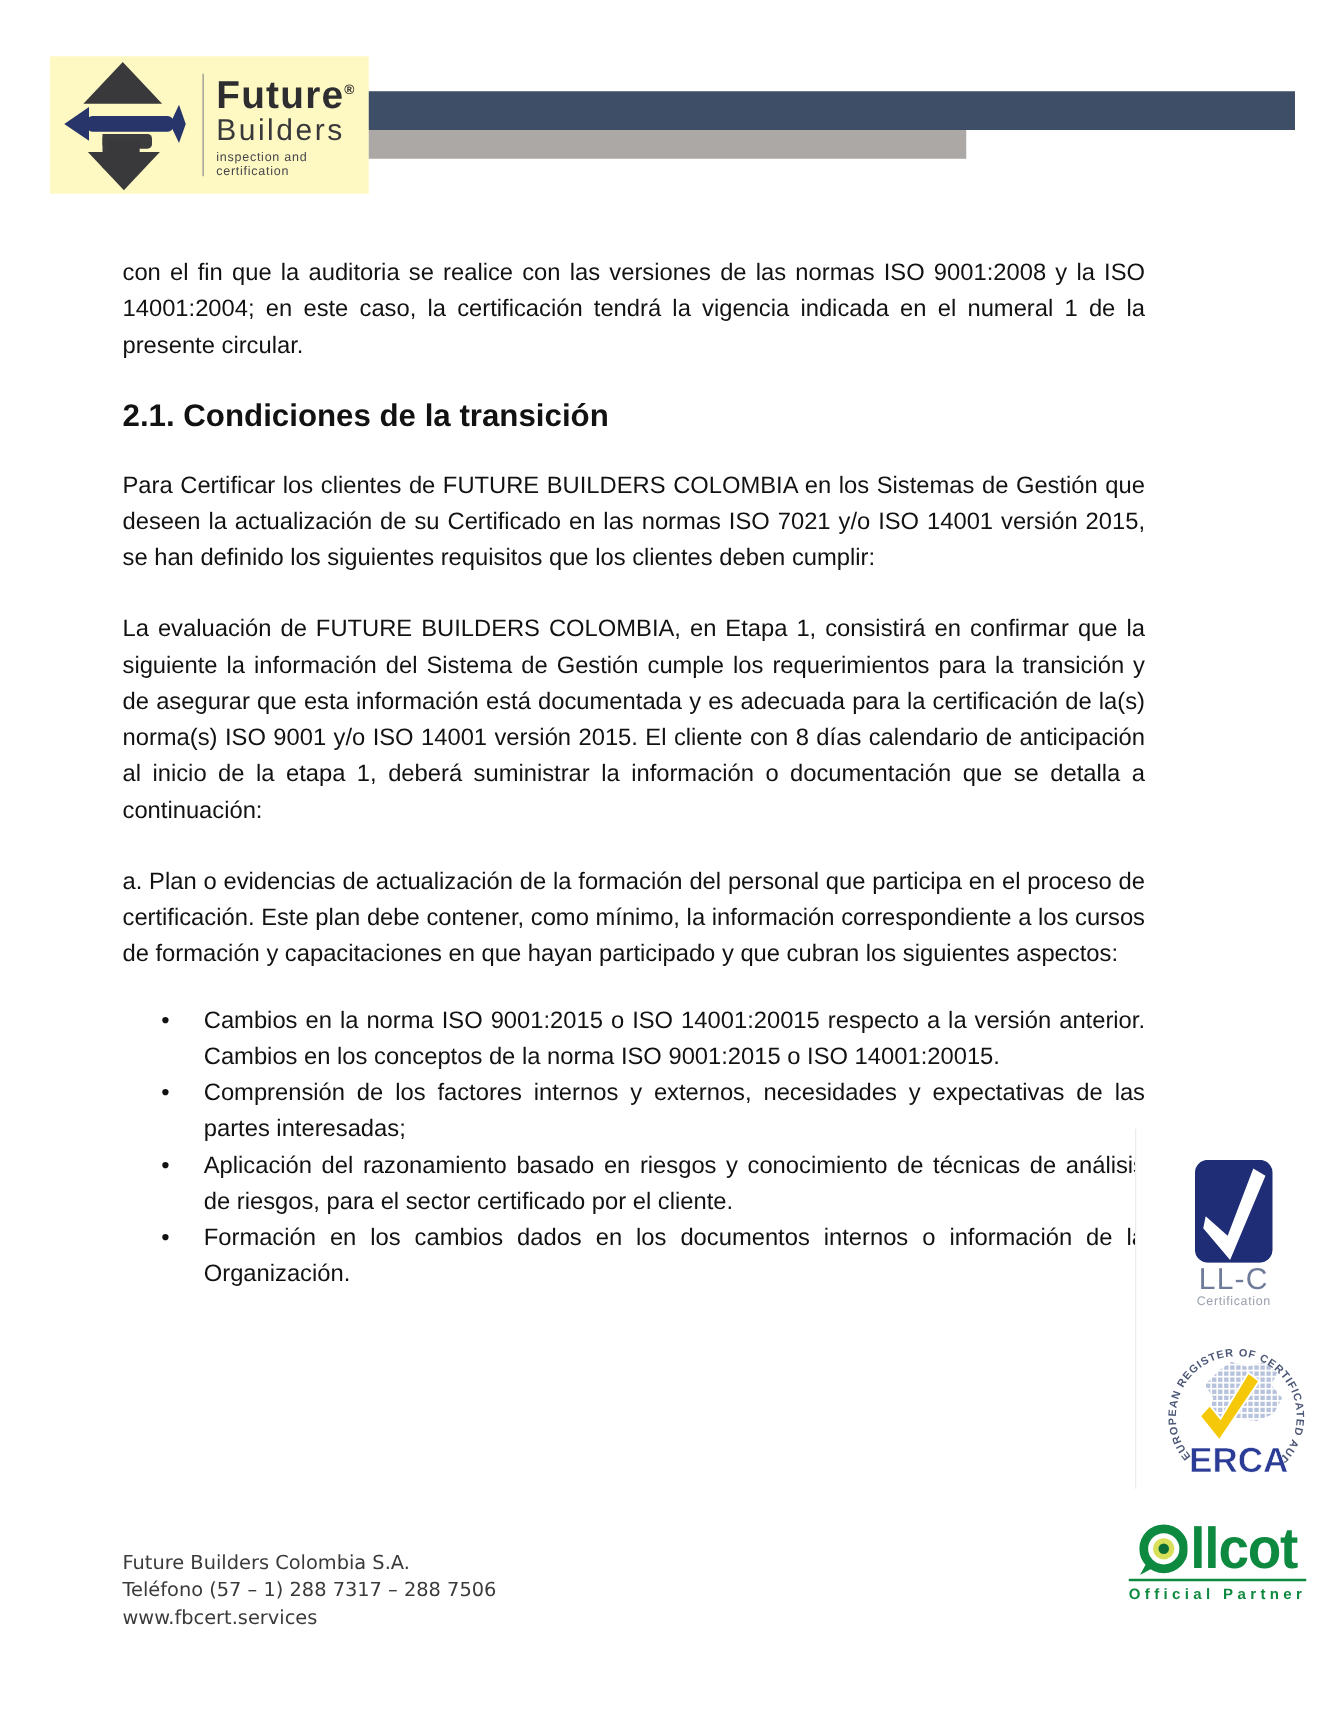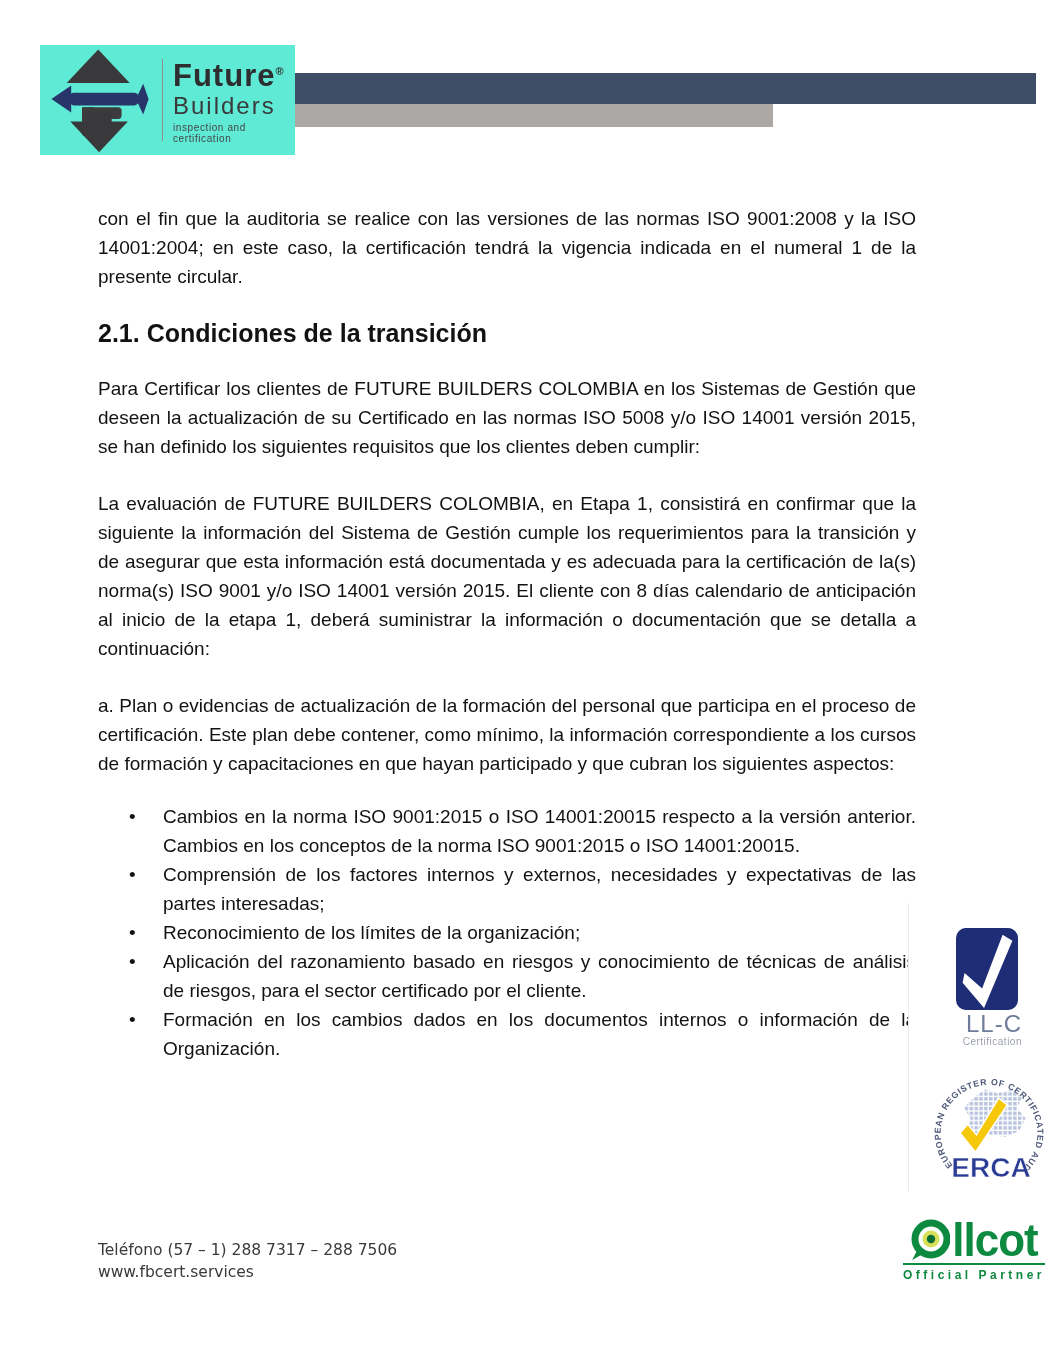--- a/index.html
+++ b/index.html
@@ -1,40 +1,40 @@
 <!DOCTYPE html>
 <html><head>
 <meta charset="utf-8">
 <style>
   * { margin:0; padding:0; box-sizing:border-box; }
   body { background:#ffffff; font-family:"Liberation Sans", sans-serif; }
   .page { position:relative; width:1059px; height:1371px; background:#ffffff; overflow:hidden; margin:0 auto; }
 
   
-  .header-logo { position:absolute; left:40px; top:45px; width:255px; height:110px; display:flex; align-items:center; background:#5eead4; }
+  .header-logo { position:absolute; left:40px; top:45px; width:255px; height:110px; display:flex; align-items:center; background:#fef9c3; }
   .fb-mark { width:120px; height:108px; flex:0 0 auto; }
   .fb-word { border-left:1px solid #8f8f8f; padding-left:10px; margin-left:2px; height:82px; display:flex; flex-direction:column; justify-content:center; }
   .fb-future { font-size:31px; font-weight:bold; color:#2e2e30; letter-spacing:1px; line-height:30px; }
   .fb-reg { font-size:11px; vertical-align:super; font-weight:bold; color:#2e2e30; }
   .fb-builders { font-size:24px; font-weight:400; color:#39393b; letter-spacing:2px; line-height:28px; }
   .fb-tagline { font-size:10px; color:#46464a; letter-spacing:0.6px; margin-top:2px; }
   .bar-navy { position:absolute; left:295px; top:73px; width:741px; height:31px; }
   .bar-gray { position:absolute; left:295px; top:104px; width:478px; height:23px; }
 
   
   .content { position:absolute; left:98px; top:204px; width:818px; font-size:19px; line-height:29px; color:#121212; text-align:justify; }
   .content p { margin-bottom:28px; }
   .content h2 { font-size:25px; font-weight:bold; margin-bottom:26px; text-align:left; }
   ul.bullets { list-style:none; margin-top:-4px; }
   ul.bullets li { position:relative; padding-left:65px; text-align:justify; }
   ul.bullets li::before { content:"\2022"; position:absolute; left:31px; top:0; font-size:19px; color:#121212; }
 
   
   .panel-edge { position:absolute; left:908px; top:903px; width:151px; height:288px; border-left:1px solid #ececec; background:#fff; }
-  .llc-logo { position:absolute; left:952px; top:928px; width:70px; text-align:right; }
+  .llc-logo { position:absolute; left:952px; top:928px; width:70px; text-align:center; }
   .llc-rect { width:62px; height:82px; margin:0 auto; background:#1e2d76; border-radius:10px; display:block; }
   .llc-name { font-size:24px; color:#6e7b99; letter-spacing:1px; margin-top:2px; line-height:24px; }
   .llc-sub { font-size:10px; color:#9aa0ad; letter-spacing:0.5px; }
   .erca-logo { position:absolute; left:931px; top:1072px; width:116px; height:118px; }
 
   
   .footer-block { position:absolute; left:98px; top:1239px; font-family:"DejaVu Sans", sans-serif; font-size:15.5px; line-height:22px; color:#3a3a3a; }
   .allcot { position:absolute; left:901px; top:1218px; width:146px; text-align:center; }
   .allcot-row { display:flex; align-items:flex-start; justify-content:center; gap:2px; }
   .allcot-word { font-size:44px; font-weight:bold; letter-spacing:-1px; line-height:44px; transform:scaleY(1.05); }
@@ -63,30 +63,29 @@
       <div class="fb-builders">Builders</div>
       <div class="fb-tagline">inspection and certification</div>
     </div>
   </div>
   <div class="bar-navy" style="background:#3d4e66;"></div>
   <div class="bar-gray" style="background:#aba8a6;"></div>
 
   <div class="content">
     <p>con el fin que la auditoria se realice con las versiones de las normas ISO 9001:2008 y la ISO 14001:2004; en este caso, la certificación tendrá la vigencia indicada en el numeral 1 de la presente circular.</p>
     <h2>2.1. Condiciones de la transición</h2>
-    <p>Para Certificar los clientes de FUTURE BUILDERS COLOMBIA en los Sistemas de Gestión que deseen la actualización de su Certificado en las normas ISO 5008 y/o ISO 14001 versión 2015, se han definido los siguientes requisitos que los clientes deben cumplir:</p>
+    <p>Para Certificar los clientes de FUTURE BUILDERS COLOMBIA en los Sistemas de Gestión que deseen la actualización de su Certificado en las normas ISO 7021 y/o ISO 14001 versión 2015, se han definido los siguientes requisitos que los clientes deben cumplir:</p>
     <p>La evaluación de FUTURE BUILDERS COLOMBIA, en Etapa 1, consistirá en confirmar que la siguiente la información del Sistema de Gestión cumple los requerimientos para la transición y de asegurar que esta información está documentada y es adecuada para la certificación de la(s) norma(s) ISO 9001 y/o ISO 14001 versión 2015. El cliente con 8 días calendario de anticipación al inicio de la etapa 1, deberá suministrar la información o documentación que se detalla a continuación:</p>
     <p>a. Plan o evidencias de actualización de la formación del personal que participa en el proceso de certificación. Este plan debe contener, como mínimo, la información correspondiente a los cursos de formación y capacitaciones en que hayan participado y que cubran los siguientes aspectos:</p>
     <ul class="bullets">
 
         <li>Cambios en la norma ISO 9001:2015 o ISO 14001:20015 respecto a la versión anterior. Cambios en los conceptos de la norma ISO 9001:2015 o ISO 14001:20015.</li>
 
         <li>Comprensión de los factores internos y externos, necesidades y expectativas de las partes interesadas;</li>
 
-        <li>Reconocimiento de los límites de la organización;</li>
 
         <li>Aplicación del razonamiento basado en riesgos y conocimiento de técnicas de análisis de riesgos, para el sector certificado por el cliente.</li>
 
         <li>Formación en los cambios dados en los documentos internos o información de la Organización.</li>
       </ul>
   </div>
 
   <div class="panel-edge"></div>
 
   <div class="llc-logo">
@@ -107,20 +106,21 @@
     </defs>
     <path d="M46 24 l10 -7 l13 4 l14 -4 l11 9 l-5 10 l9 11 l-7 13 l-14 6 l-18 -2 l-12 7 l-11 -11 l5 -13 l-7 -11 z" fill="url(#epx)"></path>
     <text font-family="Liberation Sans, sans-serif" font-size="9" font-weight="bold" fill="#4d5878" letter-spacing="0.8">
       <textPath href="#ercaRing" startOffset="2">EUROPEAN REGISTER OF CERTIFICATED AUDITORS</textPath>
     </text>
     <polygon points="30,62 46,82 79,33 70,26 47,64 38,53" fill="#f6c80a" stroke="#ffffff" stroke-width="1.5"></polygon>
     <text x="62" y="108" text-anchor="middle" font-family="Liberation Sans, sans-serif" font-size="29" font-weight="bold" fill="#2b3c97" stroke="#ffffff" stroke-width="0.5">ERCA</text>
   </svg>
 
   <div class="footer-block">
+    <div>Future Builders Colombia S.A.</div>
     <div>Teléfono (57 – 1) 288 7317 – 288 7506</div>
     <div>www.fbcert.services</div>
   </div>
 
   <div class="allcot">
     <div class="allcot-row">
       <svg width="40" height="44" viewBox="0 0 40 44">
         <circle cx="21" cy="21" r="16" fill="none" stroke="#0e8a40" stroke-width="7"></circle>
         <polygon points="8,31 2,42 13,36" fill="#0e8a40"></polygon>
         <circle cx="21" cy="21" r="8.5" fill="#d8e05a"></circle>

